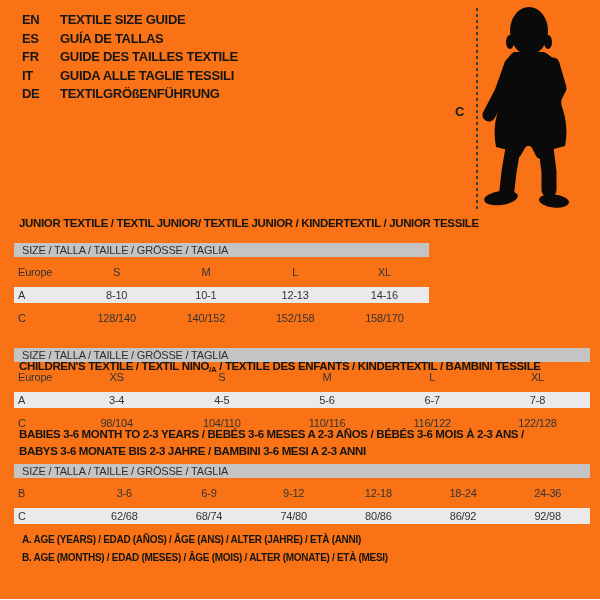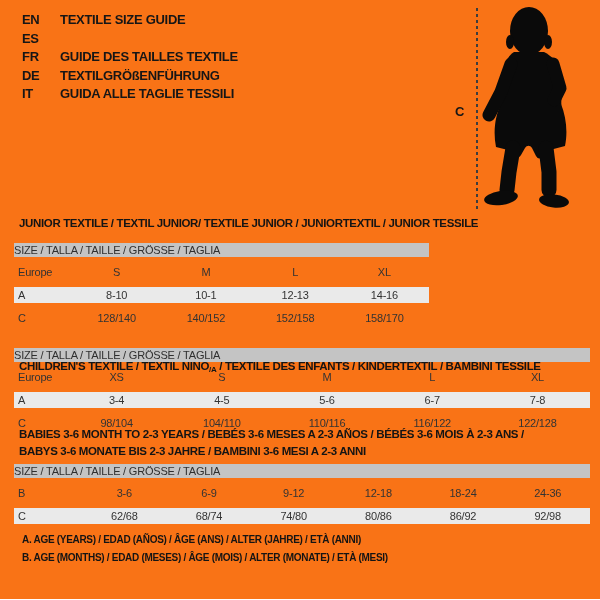--- a/index.html
+++ b/index.html
@@ -20,21 +20,21 @@
   .baby-svg { position:absolute; left:480px; top:0; }
 
   
   .tbl-title { position:absolute; left:19px; font-weight:bold; font-size:11.5px;
                letter-spacing:-0.35px; color:#141414; white-space:nowrap; }
   .subsc { font-size:8px; vertical-align:-2px; }
 
   
   .tbl { position:absolute; left:14px; }
   .size-bar { height:14px; background:#c4c4c4; font-size:11px; letter-spacing:-0.2px;
-              color:#2f2f2f; padding-left:0; line-height:14px; }
+              color:#2f2f2f; padding-left:8px; line-height:14px; }
   .t-row { display:flex; height:16px; align-items:center; font-size:11px;
            letter-spacing:-0.2px; color:#333;margin-top:7px; }
   .t-row.stripe { background:#eaeaea; }
   .t-lbl { padding-left:4px; text-align:left; }
   .t-val { flex:1; text-align:center; }
   .w1 .t-lbl { width:58px; }
   .w2 .t-lbl { width:50px; }
   .w3 .t-lbl { width:68px; }
   #junior-table  { top:243px; width:415px; }
   #children-table{ top:348px; width:576px; }
@@ -50,32 +50,33 @@
 
 <div id="stage">
 
   <div class="lang-list">
     <div class="lang-row">
       <span class="lang-code">EN</span>
       <span class="lang-label">TEXTILE SIZE GUIDE</span>
     </div>
     <div class="lang-row">
       <span class="lang-code">ES</span>
+      <span class="lang-label">GUÍA DE TALLAS</span>
     </div>
     <div class="lang-row">
       <span class="lang-code">FR</span>
       <span class="lang-label">GUIDE DES TAILLES TEXTILE</span>
     </div>
     <div class="lang-row">
+      <span class="lang-code">IT</span>
+      <span class="lang-label">GUIDA ALLE TAGLIE TESSILI</span>
+    </div>
+    <div class="lang-row">
       <span class="lang-code">DE</span>
       <span class="lang-label">TEXTILGRÖßENFÜHRUNG</span>
-    </div>
-    <div class="lang-row">
-      <span class="lang-code">IT</span>
-      <span class="lang-label">GUIDA ALLE TAGLIE TESSILI</span>
     </div>
   </div>
 
   <div class="dotted-line"></div>
   <div class="c-label">C</div>
   <svg class="baby-svg" width="120" height="215" viewBox="0 0 120 215" xmlns="http://www.w3.org/2000/svg">
     <g fill="#0a0a0a" stroke="none">
       <ellipse cx="49" cy="31" rx="19" ry="24"></ellipse>
       <ellipse cx="30" cy="42" rx="4" ry="7"></ellipse>
       <ellipse cx="68" cy="42" rx="4" ry="7"></ellipse>
@@ -87,21 +88,21 @@
       <polyline points="73,64 80,88 74,100" stroke-width="13"></polyline>
       <polyline points="33,148 29,172 27,190" stroke-width="15"></polyline>
       <polyline points="66,148 69,172 69,190" stroke-width="15"></polyline>
     </g>
     <g fill="#0a0a0a">
       <ellipse cx="21" cy="198" rx="17" ry="7" transform="rotate(-8 21 198)"></ellipse>
       <ellipse cx="74" cy="201" rx="15" ry="6.5" transform="rotate(6 74 201)"></ellipse>
     </g>
   </svg>
 
-  <div class="tbl-title" style="top:217px;">JUNIOR TEXTILE / TEXTIL JUNIOR/ TEXTILE JUNIOR / JUNIORTEXTIL / JUNIOR TESSILE</div>
+  <div class="tbl-title" style="top:217px;">JUNIOR TEXTILE / TEXTIL JUNIOR/ TEXTILE JUNIOR / KINDERTEXTIL / JUNIOR TESSILE</div>
   <div class="tbl w1" id="junior-table">
     <div class="size-bar">SIZE / TALLA / TAILLE / GRÖSSE / TAGLIA</div>
     <div class="t-row">
       <div class="t-lbl">Europe</div>
       <div class="t-val">S</div>
       <div class="t-val">M</div>
       <div class="t-val">L</div>
       <div class="t-val">XL</div>
     </div>
     <div class="t-row stripe">

